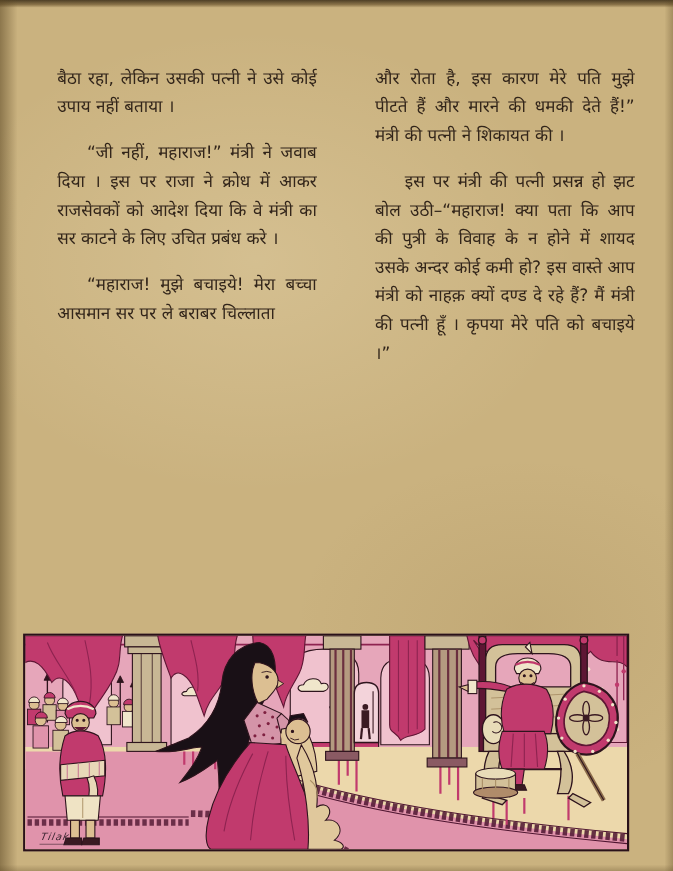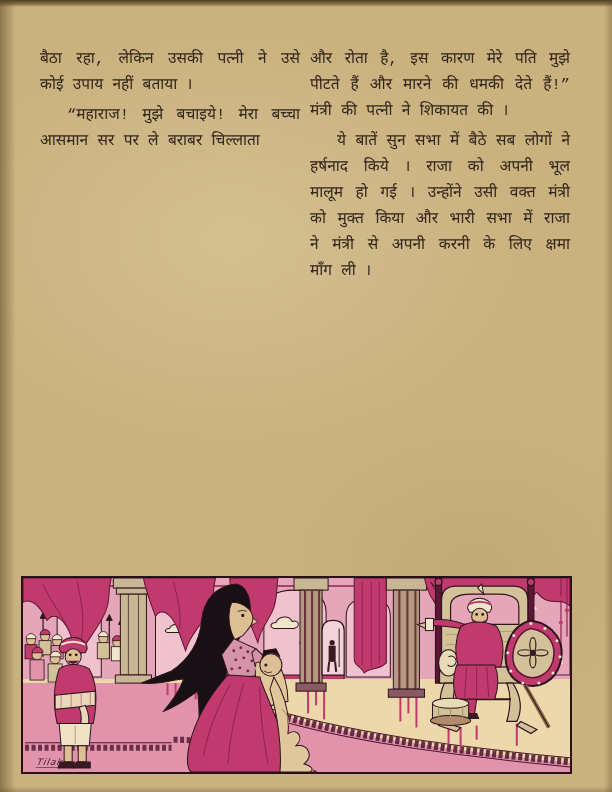--- a/index.html
+++ b/index.html
@@ -15,43 +15,44 @@
     background:linear-gradient(#4e3f26,#8a7349 60%,rgba(0,0,0,0));}
   .edge-left{position:absolute;left:0;top:0;width:16px;height:792px;
     background:linear-gradient(90deg,rgba(90,70,35,.55),rgba(90,70,35,0));}
   .edge-right{position:absolute;right:0;top:0;width:8px;height:792px;
     background:linear-gradient(270deg,rgba(90,70,35,.35),rgba(90,70,35,0));}
   .edge-bottom{position:absolute;left:0;bottom:0;width:612px;height:6px;
     background:linear-gradient(rgba(90,70,35,0),rgba(90,70,35,.30));}
   .col{position:absolute;top:42px;width:268px;color:#32251a;
     font-size:15.5px;line-height:26px;text-align:justify;}
   .col-left{left:36px;}
-  .col-right{left:306px;}
-  .para{margin:4px;font-family:Liberation Mono, monospace;}
+  .col-right{left:325px;}
+  .para{margin:16px;}
   .ind{text-indent:27px;}
   .illo{position:absolute;left:21px;top:576px;width:547px;height:194px;
     border:2px solid #2a1119;background:#dcc79c;box-sizing:content-box;}
   .illo svg{display:block;width:100%;height:100%;}
   .sig{position:absolute;left:14px;bottom:4px;font-style:italic;
     font-size:9px;color:#3a2430;letter-spacing:1px;
     border-bottom:1px solid rgba(58,36,48,.6);transform:skewX(-12deg);}
 </style>
 </head>
 <body>
 
 <div class="page">
 
   <div class="col col-left">
     <p class="para">बैठा रहा, लेकिन उसकी पत्नी ने उसे कोई उपाय नहीं बताया ।</p>
+    <p class="para ind">“जी नहीं, महाराज!” मंत्री ने जवाब दिया ।  इस पर राजा ने क्रोध में आकर राजसेवकों को आदेश दिया कि वे मंत्री का सर काटने के लिए उचित प्रबंध करे ।</p>
     <p class="para ind">“महाराज! मुझे बचाइये! मेरा बच्चा आसमान सर पर ले बराबर चिल्लाता</p>
   </div>
 
   <div class="col col-right">
     <p class="para">और रोता है, इस कारण मेरे पति मुझे पीटते हैं और मारने की धमकी देते हैं!” मंत्री की पत्नी ने शिकायत की ।</p>
-    <p class="para ind">ये बातें सुन सभा में बैठे सब लोगों ने हर्षनाद किये ।  राजा को अपनी भूल मालूम हो गई ।  उन्होंने उसी वक्त मंत्री को मुक्त किया और भारी सभा में राजा ने मंत्री से अपनी करनी के लिए क्षमा माँग ली ।</p>
+    <p class="para ind">इस पर मंत्री की पत्नी प्रसन्न हो झट बोल उठी–“महाराज! क्या पता कि आप की पुत्री के विवाह के न होने में शायद उसके अन्दर कोई कमी हो? इस वास्ते आप मंत्री को नाहक़ क्यों दण्ड दे रहे हैं? मैं मंत्री की पत्नी हूँ । कृपया मेरे पति को बचाइये ।”</p>
   </div>
 
   <div class="illo">
     <svg viewBox="0 0 545 192" preserveAspectRatio="none">
 
       <rect x="0" y="0" width="545" height="120" fill="#e6a6ba"></rect>
       <line x1="0" y1="8" x2="420" y2="8" stroke="#8e2350" stroke-width="1.5"></line>
 
       <g stroke="#2e141d" stroke-width="1">
         <path d="M34,98 L34,42 Q34,22 56,22 Q78,22 78,42 L78,98 Z" fill="#f0c2ce"></path>

